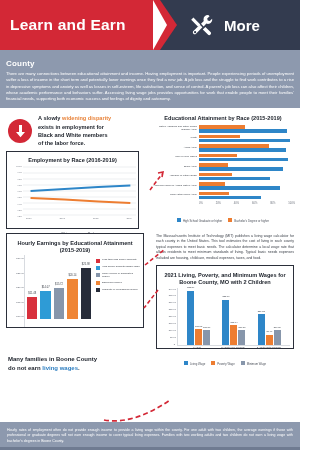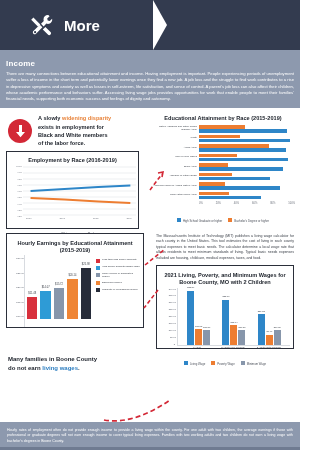--- a/index.html
+++ b/index.html
@@ -95,38 +95,41 @@
   .footer{position:absolute;left:0;bottom:0;width:300px;background:#8d99ae;color:#fff;
       font-size:3.5px;line-height:1.55;padding:6px 7px;box-sizing:border-box;text-align:justify;}
   .footer-rule{position:absolute;left:0;bottom:0;width:300px;height:3px;background:#6f7b91;}
 </style>
 </head>
 <body>
 
 <div class="page">
 
   <div class="header">
+    <div class="hdr-red">
+      <div class="hdr-title">Learn and Earn</div>
+    </div>
     <div class="hdr-notch"></div>
     <div class="hdr-dark">
       <svg width="26" height="22" viewBox="0 0 26 22">
         <g fill="#ffffff">
           <path d="M18.6 1.2c-2.6-.5-5.1 1.5-5.1 4.2 0 .6.1 1.1.3 1.6L11 9.8l2.6 2.6 2.8-2.8c.5.2 1 .3 1.6.3 2.6 0 4.7-2.5 4.1-5.1l-2.3 2.3-2.1-.5-.5-2.1 2.4-2.3z"></path>
           <path d="M10.3 10.5L3.4 3.6 1.2 5.8l6.9 6.9z"></path>
           <path d="M12.4 13.3l-2.6-2.6-6.4 6.4c-.7.7-.7 1.9 0 2.6.7.7 1.9.7 2.6 0l6.4-6.4z"></path>
           <circle cx="5.1" cy="18.2" r="1.1" fill="#333b4f"></circle>
           <path d="M15.4 12.9l5.1 5.1c.7.7.7 1.9 0 2.6-.7.7-1.9.7-2.6 0l-5.1-5.1 2.6-2.6z"></path>
         </g>
       </svg>
       <div class="lbl">More</div>
     </div>
   </div>
   <div class="hdr-rule"></div>
 
   <div class="income">
-    <h2>Income</h2>
+    <h2>County</h2>
     <p>There are many connections between educational attainment and income. Having employment is important. People experiencing periods of unemployment suffer a loss of income in the short term and potentially lower earnings once they find a new job. A job loss and the struggle to find work contributes to a rise in depressive symptoms and anxiety as well as losses in self-esteem, life satisfaction, and sense of control. A parent's job loss can also affect their children, whose academic performance and behaviors suffer. Accessing living wage jobs provides opportunities for work that enable people to meet their families' financial needs, supporting both economic success and feelings of dignity and autonomy.</p>
   </div>
 
   <div class="row">
     <div class="col-l">
       <div class="callout">
         <div class="arrow-circle">
           <svg width="13" height="14" viewBox="0 0 13 14">
             <path d="M5 1h3v7h3L6.5 13.2 2 8h3z" fill="#ffffff"></path>
           </svg>

